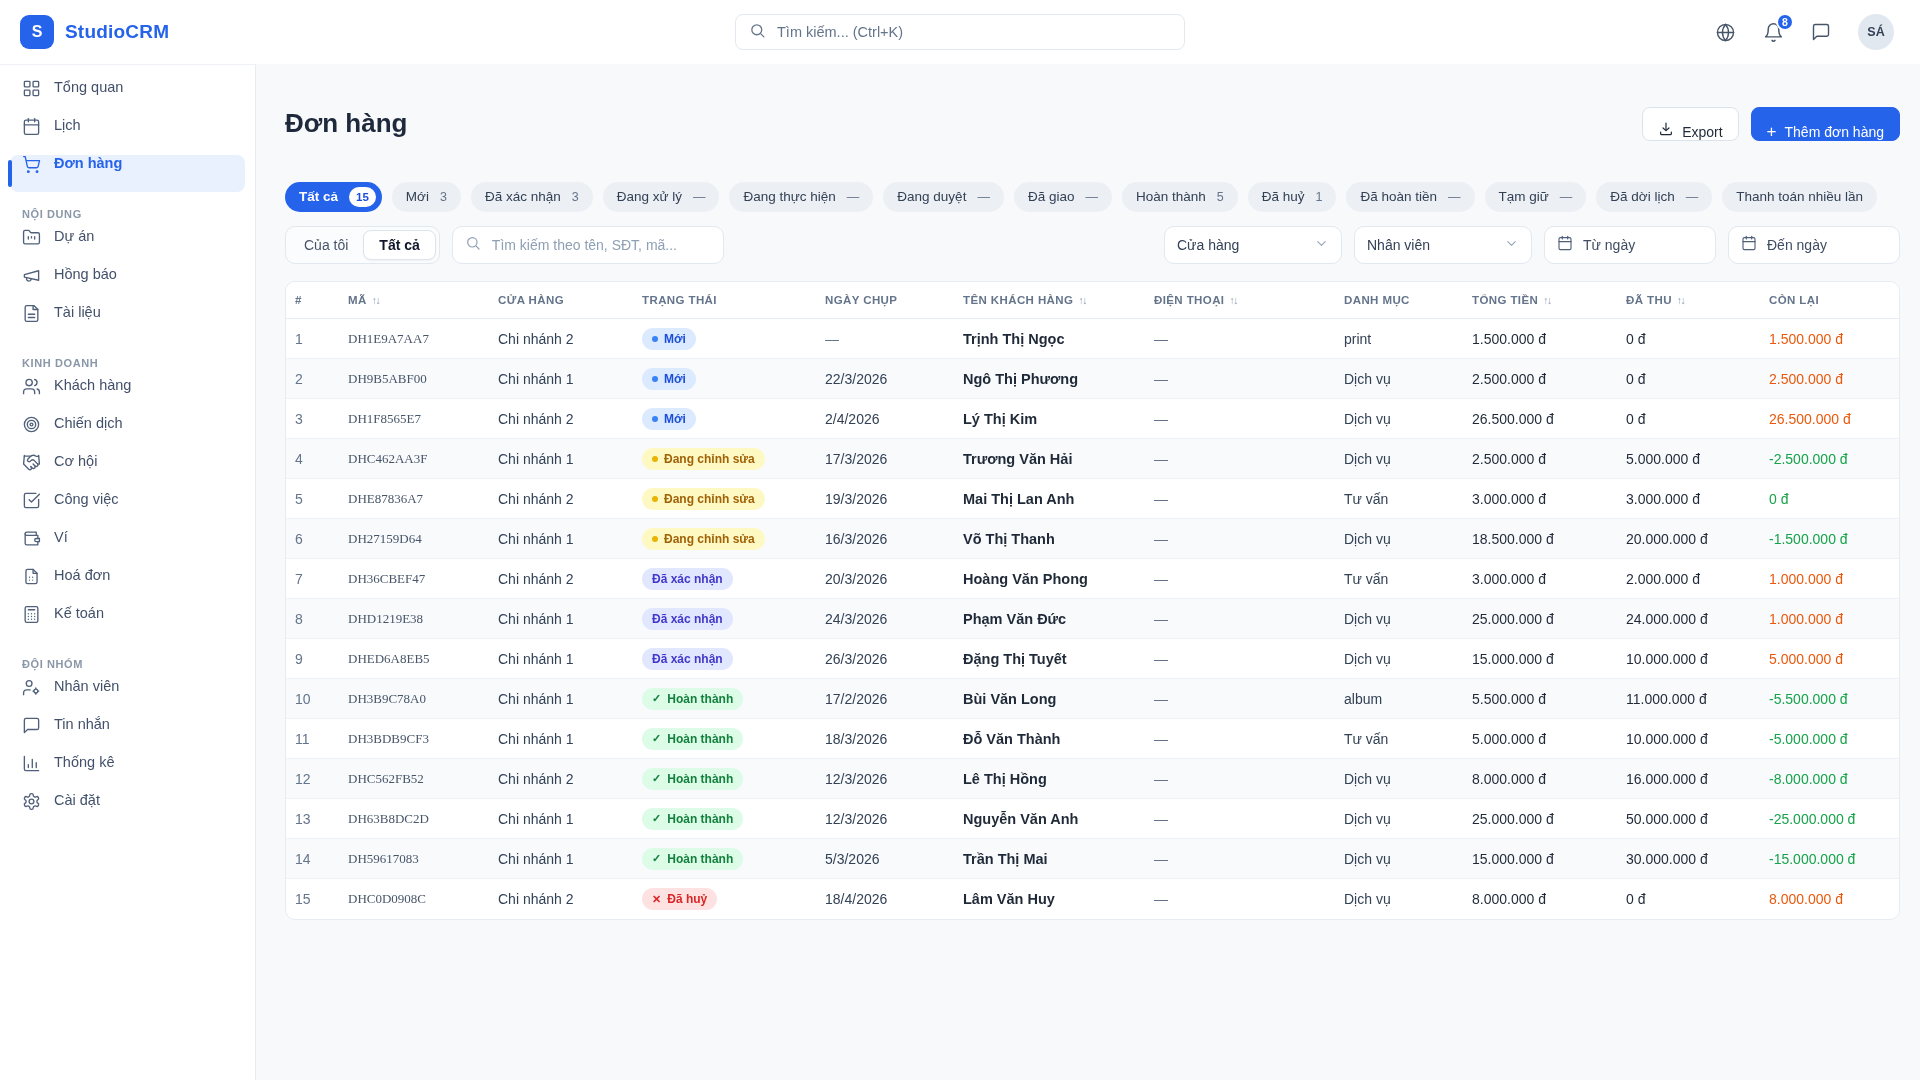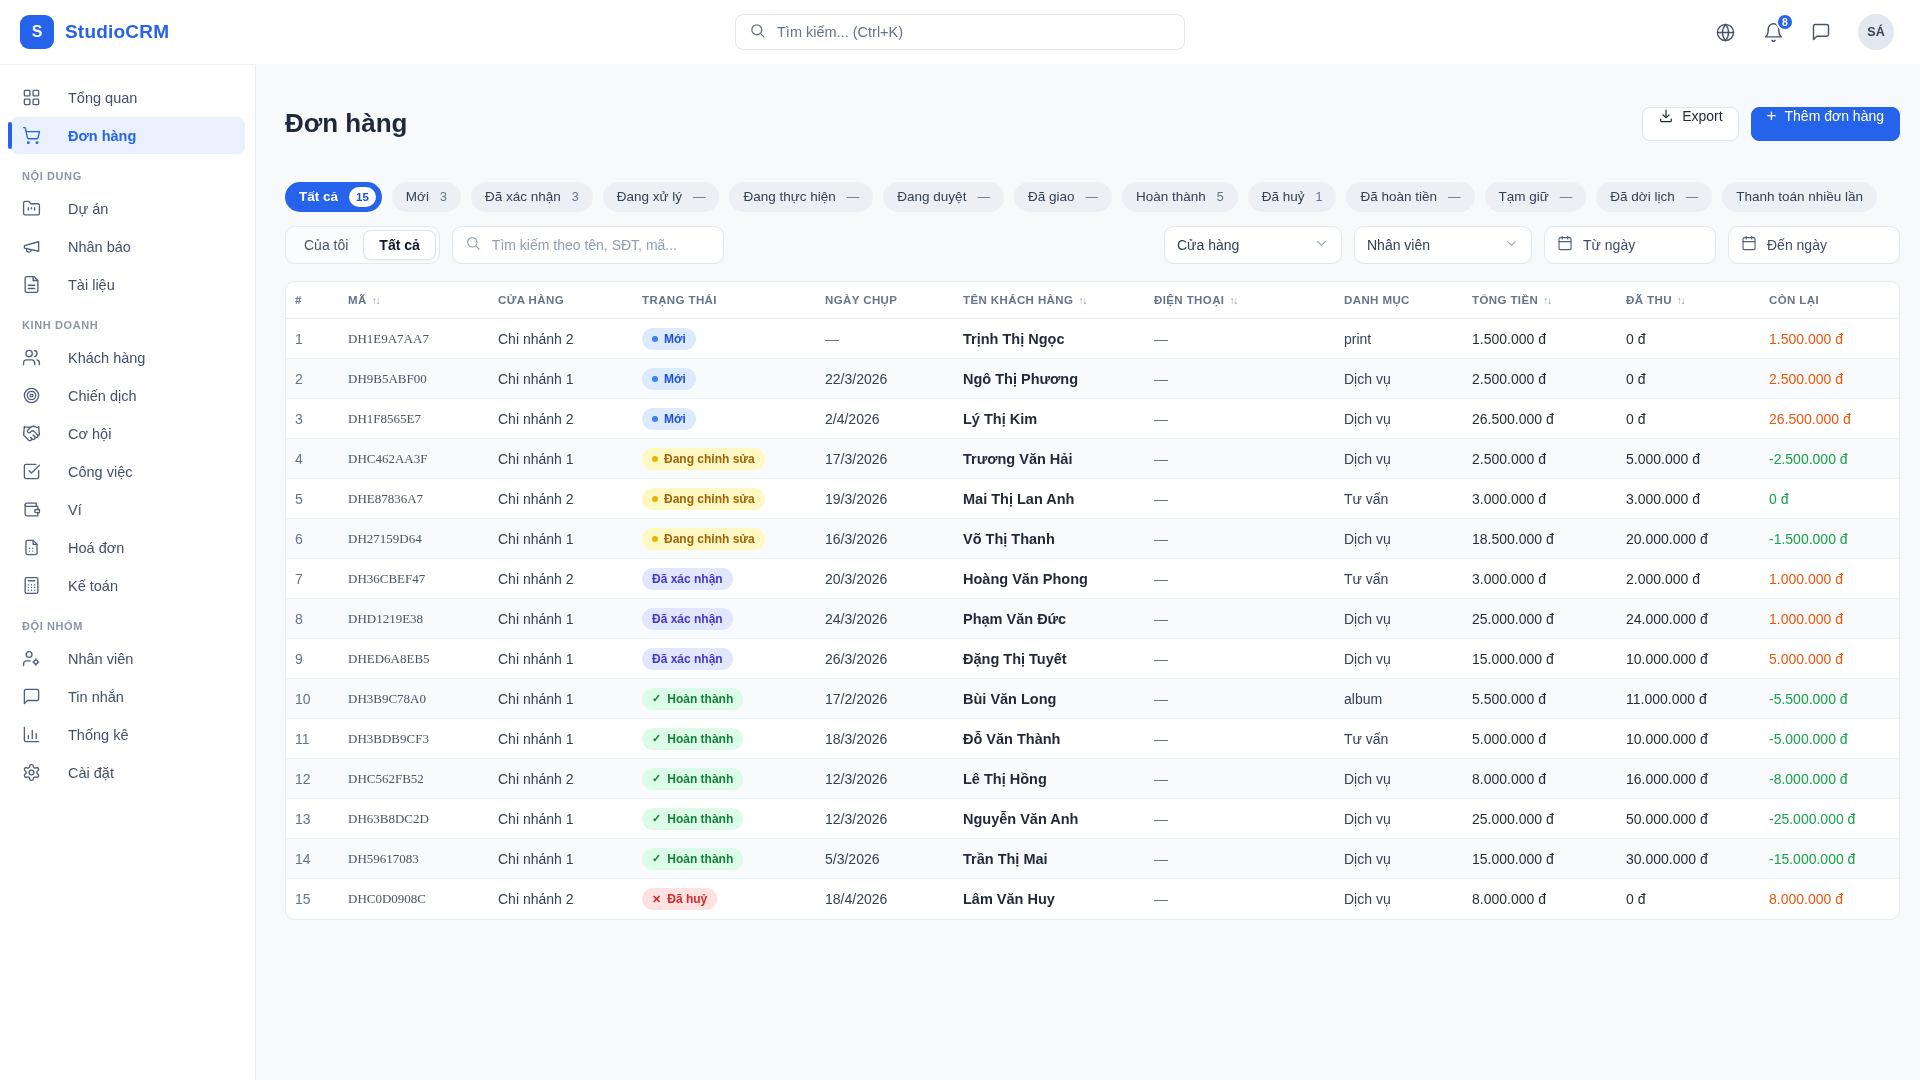--- a/index.html
+++ b/index.html
@@ -43,37 +43,37 @@
   
   .sidebar {
     position:fixed; top:64px; left:0; bottom:0; width:256px; background:#fff;
     border-right:1px solid #e7ecf2; border-top:1px solid #eef2f6; padding:14px 10px; overflow:hidden; z-index:10;
   }
   .side-label {
     font-size:11px; font-weight:700; color:#8a97a8; letter-spacing:.6px;
     margin:16px 12px 8px; text-transform:uppercase;
   }
   .side-item {
-    position:relative; display:flex; align-items:center; gap:27px; height:37px;
+    position:relative; display:flex; gap:13px; height:37px;
     padding:0 12px; border-radius:8px; color:#42506a; font-size:14.5px; cursor:pointer; margin-bottom:1px;
   }
   .side-item svg { color:#51607a; flex:none; }
   .side-item.active { background:#e9f1fe; color:#2563eb; font-weight:600; }
   .side-item.active svg { color:#2563eb; }
   .side-item.active::before {
     content:""; position:absolute; left:-2px; top:5px; bottom:5px; width:3.5px;
     background:#2563eb; border-radius:4px;
   }
   
   .main { position:absolute; top:64px; left:256px; width:1664px; padding:27px 20px 0 29px; }
   .page-head { display:flex; align-items:center; }
   .page-title { font-size:26px; font-weight:700; color:#1e293b; }
   .head-actions { margin-left:auto; display:flex; gap:12px; }
   .btn {
-    height:34px; display:flex; align-items:flex-start; gap:8px; padding:0 15px;
+    height:34px; display:flex; align-items:flex-end; gap:8px; padding:0 15px;
     border-radius:8px; font-size:14px; cursor:pointer; font-family:inherit;
   }
   .btn-export { background:#fff; border:1px solid #dbe3ec; color:#1f2937; }
   .btn-add { background:#2563eb; border:1px solid #2563eb; color:#fff; font-weight:500; }
   .btn-add .plus { font-size:17px; font-weight:400; line-height:1; margin-top:-1px; }
   
   .chips {
     margin-top:25px; margin-right:-20px; display:flex; gap:10px;
     white-space:nowrap; overflow:hidden;
   }
@@ -183,20 +183,29 @@
 <nav class="sidebar" id="sidebar-nav">
     <div class="side-item">
       <svg width="19" height="19" viewBox="0 0 24 24" fill="none" stroke="currentColor" stroke-width="1.7" stroke-linecap="round" stroke-linejoin="round">
         <rect x="3" y="3" width="7" height="7" rx="1"></rect>
         <rect x="14" y="3" width="7" height="7" rx="1"></rect>
         <rect x="3" y="14" width="7" height="7" rx="1"></rect>
         <rect x="14" y="14" width="7" height="7" rx="1"></rect>
       </svg>
       <span>Tổng quan</span>
     </div>
+    <div class="side-item">
+      <svg width="19" height="19" viewBox="0 0 24 24" fill="none" stroke="currentColor" stroke-width="1.7" stroke-linecap="round" stroke-linejoin="round">
+        <path d="M8 2v4"></path>
+        <path d="M16 2v4"></path>
+        <rect x="3" y="4" width="18" height="18" rx="2"></rect>
+        <path d="M3 10h18"></path>
+      </svg>
+      <span>Lịch</span>
+    </div>
     <div class="side-item active">
       <svg width="19" height="19" viewBox="0 0 24 24" fill="none" stroke="currentColor" stroke-width="1.7" stroke-linecap="round" stroke-linejoin="round">
         <circle cx="8" cy="21" r="1"></circle>
         <circle cx="19" cy="21" r="1"></circle>
         <path d="M2.05 2.05h2l2.66 12.42a2 2 0 0 0 2 1.58h9.78a2 2 0 0 0 1.95-1.57l1.65-7.43H5.12"></path>
       </svg>
       <span>Đơn hàng</span>
     </div>
     <div class="side-label">NỘI DUNG</div>
     <div class="side-item">
@@ -206,21 +215,21 @@
         <path d="M12 11v1.5"></path>
         <path d="M16 11v3"></path>
       </svg>
       <span>Dự án</span>
     </div>
     <div class="side-item">
       <svg width="19" height="19" viewBox="0 0 24 24" fill="none" stroke="currentColor" stroke-width="1.7" stroke-linecap="round" stroke-linejoin="round">
         <path d="m3 11 18-5v12L3 14v-3z"></path>
         <path d="M11.6 16.8a3 3 0 1 1-5.8-1.6"></path>
       </svg>
-      <span>Nhân báo</span>
+      <span>Hồng báo</span>
     </div>
     <div class="side-item">
       <svg width="19" height="19" viewBox="0 0 24 24" fill="none" stroke="currentColor" stroke-width="1.7" stroke-linecap="round" stroke-linejoin="round">
         <path d="M15 2H6a2 2 0 0 0-2 2v16a2 2 0 0 0 2 2h12a2 2 0 0 0 2-2V7Z"></path>
         <path d="M14 2v5h6"></path>
         <path d="M16 13H8"></path>
         <path d="M16 17H8"></path>
       </svg>
       <span>Tài liệu</span>
     </div>

